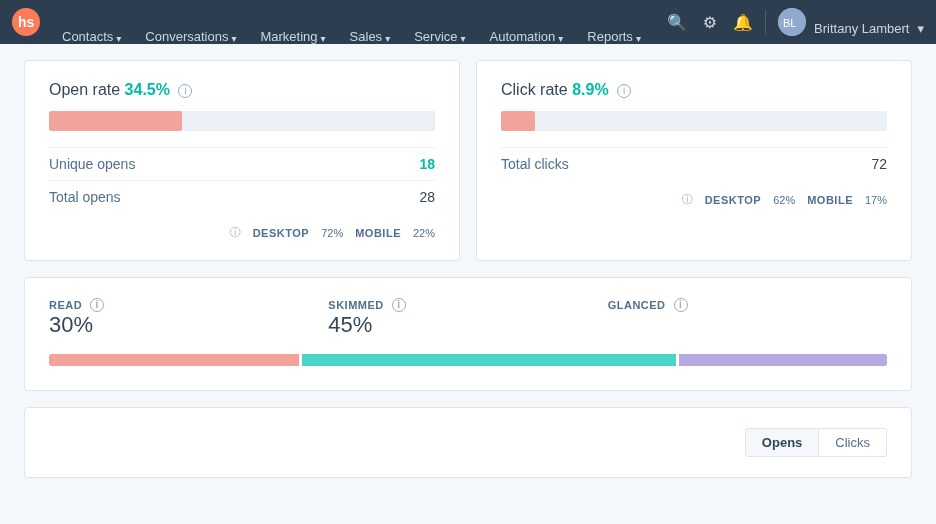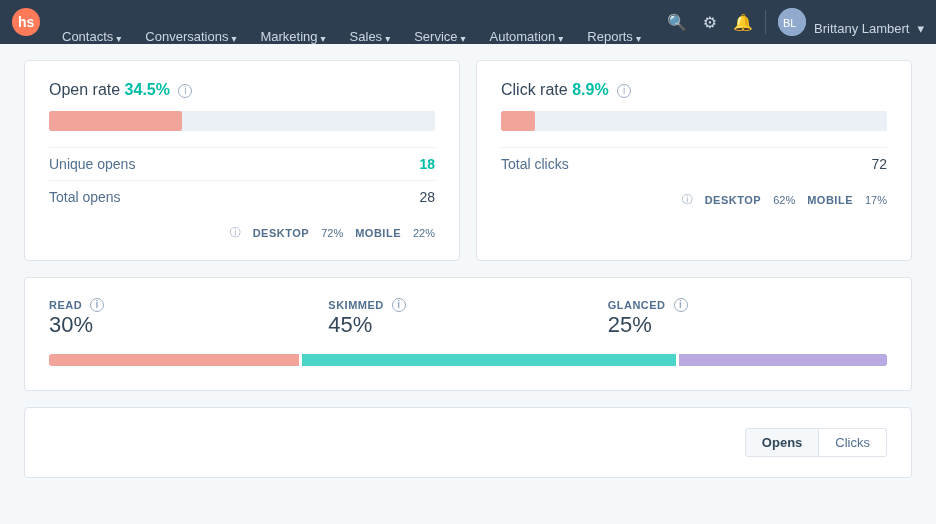--- a/index.html
+++ b/index.html
@@ -366,21 +366,20 @@
           <span>SKIMMED</span>
           <span class="info-icon">i</span>
         </div>
         <div class="time-metric-value">45%</div>
       </div>
       <div class="time-metric">
         <div class="time-metric-label">
           <span>GLANCED</span>
           <span class="info-icon">i</span>
         </div>
-        <div class="time-metric-value">25%</div>
       </div>
     </div>
 
     <div class="time-bar-row">
       <div class="bar-read"></div>
       <div class="bar-skimmed"></div>
       <div class="bar-glanced"></div>
     </div>
   </div>
 

